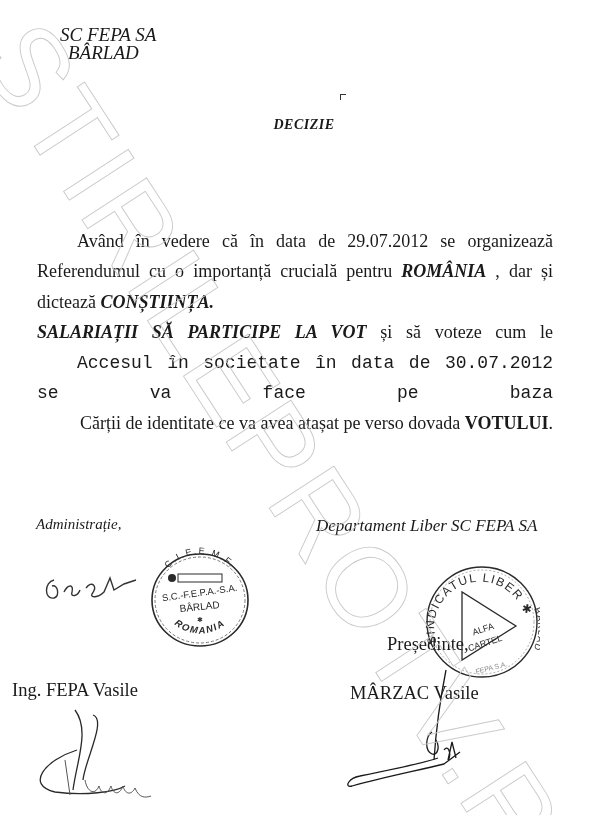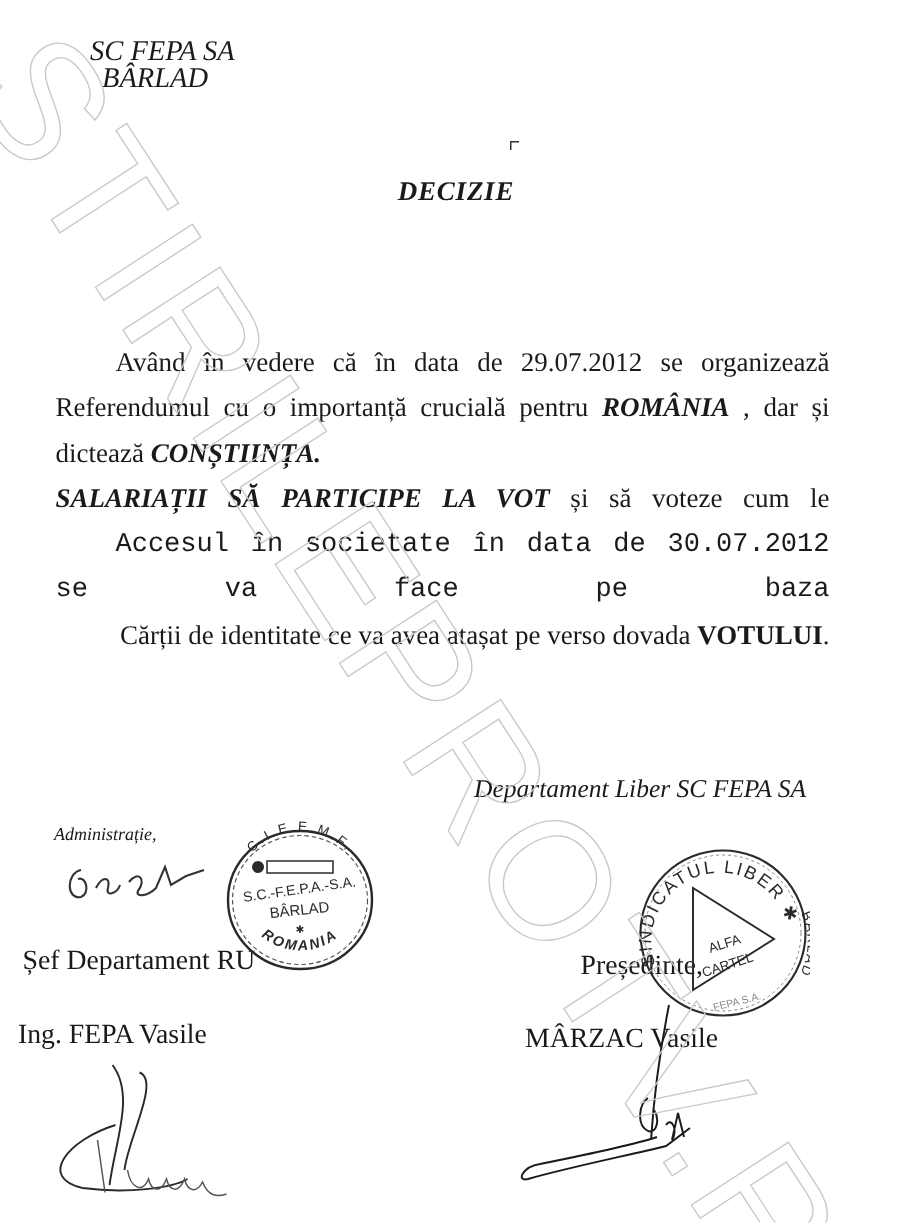--- a/index.html
+++ b/index.html
@@ -22,31 +22,31 @@
     -webkit-text-stroke: 0.9px #c9c9c9;
     white-space: nowrap; pointer-events: none;
     z-index: 5;
   }
 
   .header-org { position: absolute; left: 60px; top: 26px; font-style: italic; font-size: 19px; line-height: 18px; }
   .header-org div:nth-child(2) { padding-left: 8px; }
 
   .corner-mark { position: absolute; left: 340px; top: 94px; width: 5px; height: 5px; border-left: 1.2px solid #333; border-top: 1.2px solid #333; }
 
-  .title { position: absolute; left: 0; width: 600px; top: 117px; text-align: center; font-weight: bold; font-style: italic; font-size: 18px; letter-spacing: 0.5px; padding-left: 8px; box-sizing: border-box; }
+  .title { position: absolute; left: 0; width: 600px; top: 117px; text-align: center; font-weight: bold; font-style: italic; font-size: 14px; letter-spacing: 0.5px; padding-left: 8px; box-sizing: border-box; }
 
   .body { position: absolute; left: 37px; top: 226px; width: 516px; font-size: 18px; line-height: 30.4px; text-align: justify; }
   .body p { margin: 0; }
   .body .p1 { text-indent: 40px; margin-bottom: 0; }
   .body .p2 { text-indent: 40px; }
   .bi { font-weight: bold; font-style: italic; }
   .b { font-weight: bold; }
   .just-line { text-align-last: justify; }
 
-  .sig-left-role { position: absolute; left: 36px; top: 516px; font-style: italic; font-size: 12px; margin-top: 33px; }
+  .sig-left-role { position: absolute; left: 36px; top: 516px; font-style: italic; font-size: 15px; }
   .sig-left-org { position: absolute; left: 36px; top: 550px; font-size: 18.5px; }
   .sig-left-title { position: absolute; left: 15px; top: 631px; font-size: 18.5px; }
   .sig-left-name { position: absolute; left: 12px; top: 680px; font-size: 18.5px; }
 
   .sig-right-role { position: absolute; left: 316px; top: 516px; font-style: italic; font-size: 17px; }
   .sig-right-title { position: absolute; left: 387px; top: 634px; font-size: 18.5px; }
   .sig-right-name { position: absolute; left: 350px; top: 683px; font-size: 18.5px; }
 
   .stamp { position: absolute; }
   .stamp svg { display: block; }
@@ -75,21 +75,20 @@
       <span style="display:block; text-indent:0; text-align:left;"><span>dictează </span><span class="bi">CONȘTIINȚA.</span></span>
       <span style="display:block; text-indent:0; text-align-last: justify; word-spacing: 3px;"><span class="bi">SALARIAȚII SĂ PARTICIPE LA VOT</span><span> și să voteze cum le</span></span>
     </p>
     <p class="p2">
       <span style="display:block; text-align-last: justify; font-family: Liberation Mono, monospace;">Accesul în societate în data de 30.07.2012 se va face pe baza</span>
       <span style="display:block; text-indent:0; text-align:right;"><span>Cărții de identitate ce va avea atașat pe verso dovada </span><span class="b">VOTULUI</span><span>.</span></span>
     </p>
   </div>
 
   <div class="sig-left-role">Administrație,</div>
-  <div class="sig-left-title">Șef Departament RU</div>
   <div class="sig-left-name">Ing. FEPA Vasile</div>
 
   <div class="signature" style="left:40px; top:570px;">
     <svg width="110" height="40" viewBox="0 0 110 40">
       <path d="M14 10 C4 12 4 30 14 28 C20 26 18 14 12 16 M24 22 C28 14 34 14 32 22 C30 28 38 26 40 20 M46 18 C52 10 58 16 52 24 C50 28 58 28 64 22 L70 8 L74 20 L84 14 L96 10" fill="none" stroke="#333" stroke-width="1.4"></path>
     </svg>
   </div>
 
   <div class="signature" style="left:15px; top:700px;">
     <svg width="150" height="110" viewBox="0 0 150 110">

